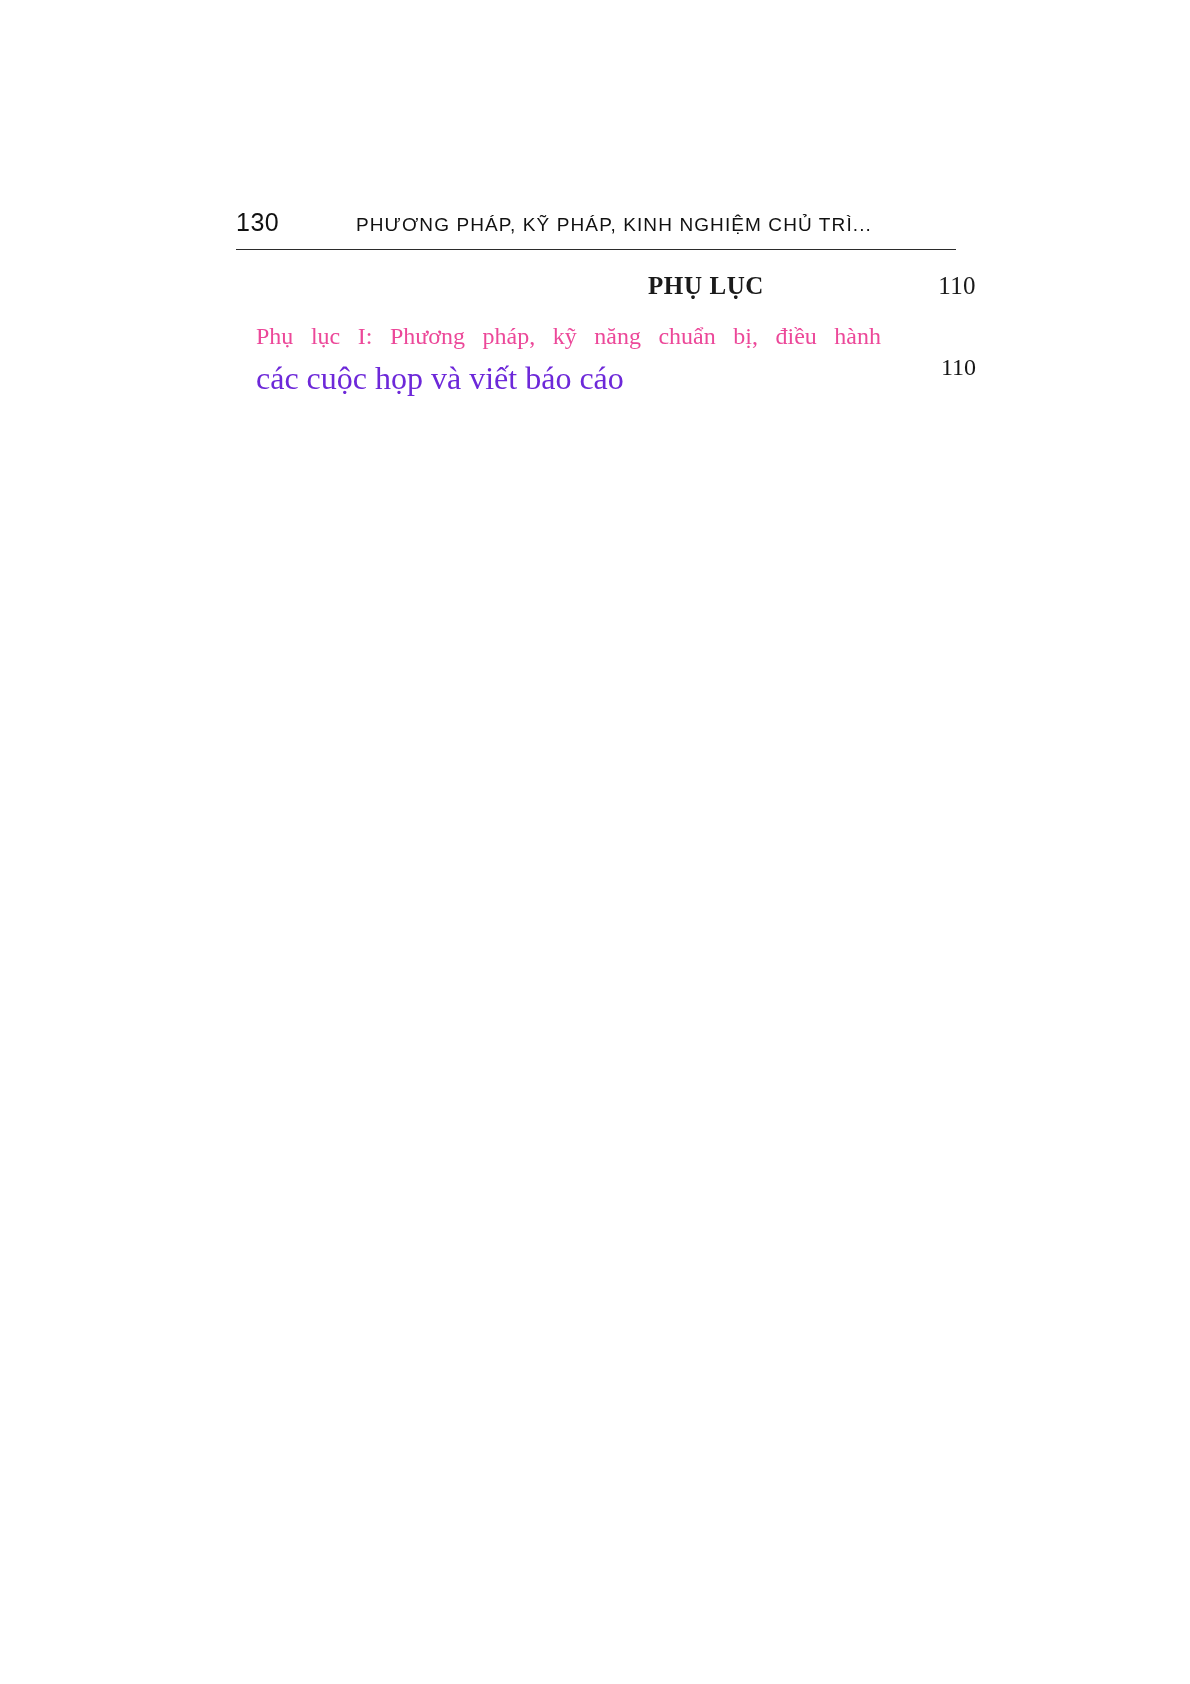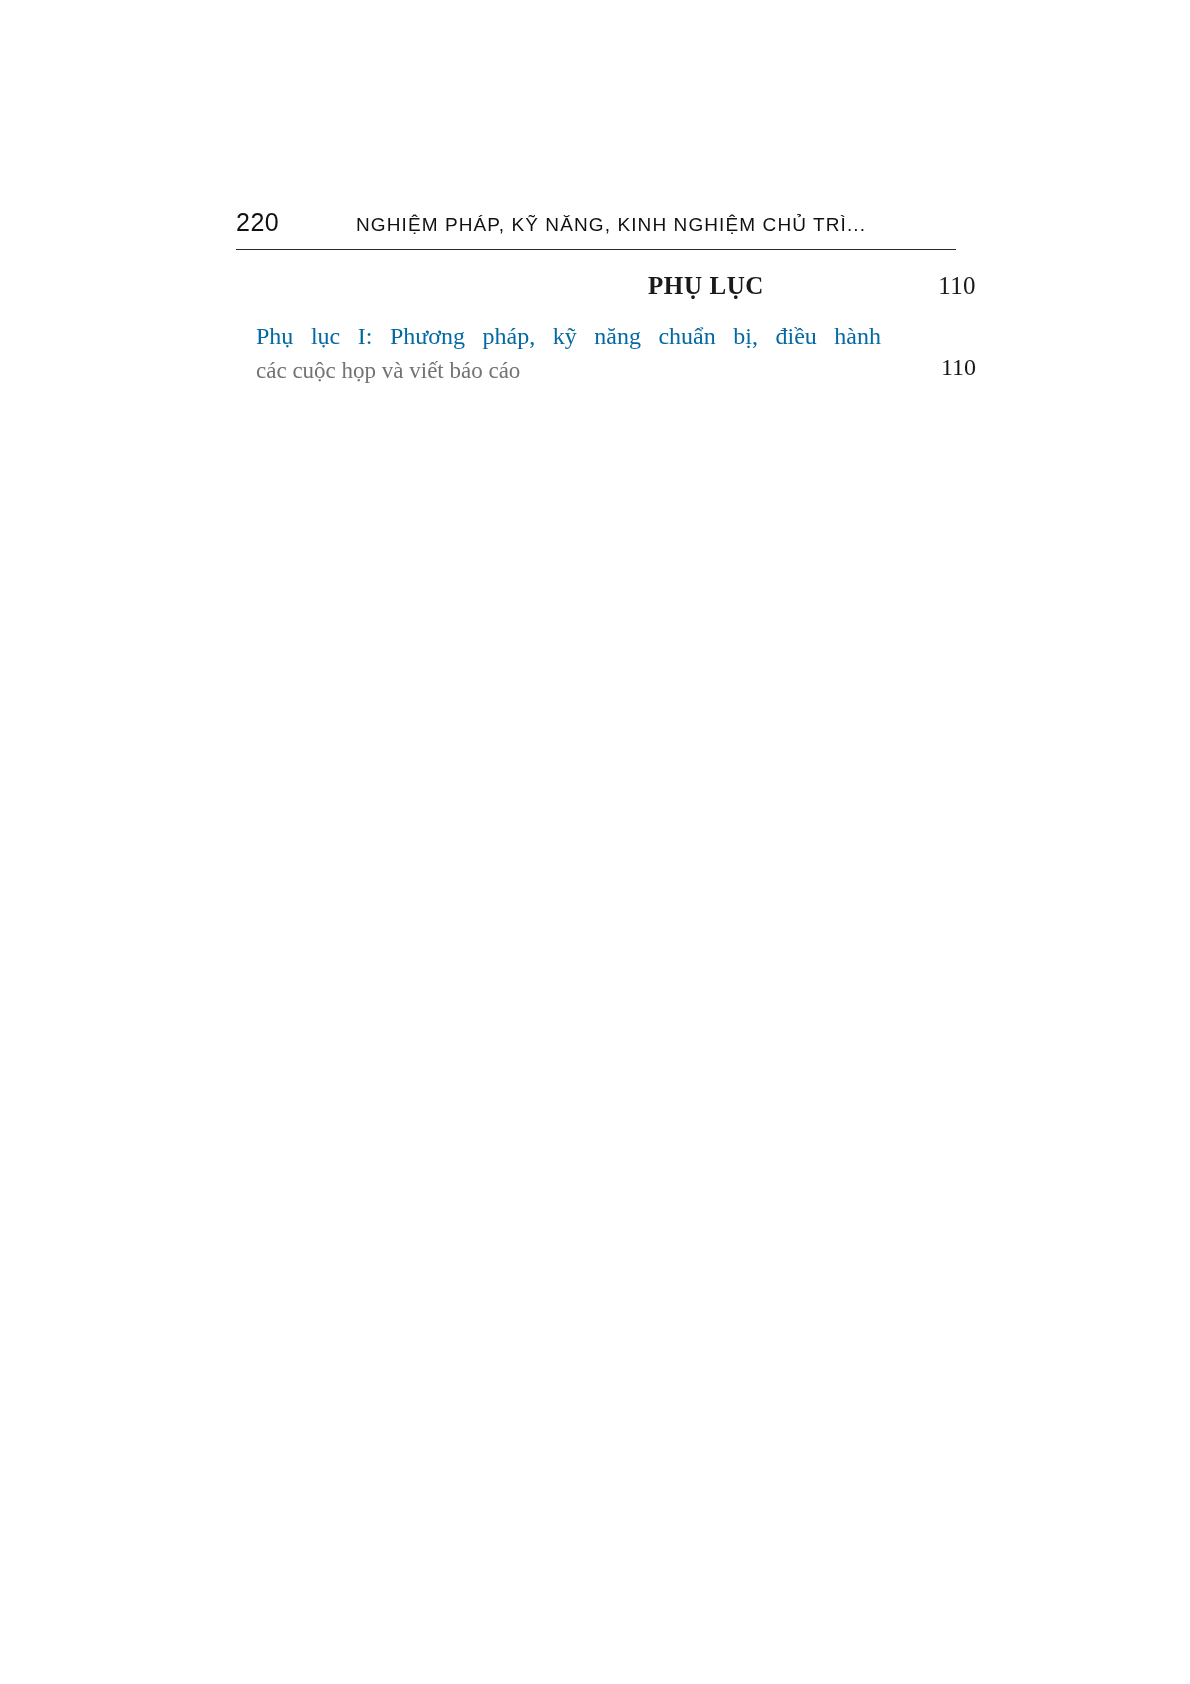--- a/index.html
+++ b/index.html
@@ -94,54 +94,54 @@
 
   .entry {
     position: relative;
     width: 100%;
     margin-top: 12px;
   }
   .entry-line {
     display: block;
     font-size: 24px;
     line-height: 1.5;
-    color: #0369a1;
+    color: #ec4899;
   }
   .entry-line.justify {
     text-align: justify;
     text-align-last: justify;
     width: 625px;
   }
   .entry-page {
     position: absolute;
     right: 0;
     font-size: 24px;
     color: #161616;
   }
   .entry-row {
     position: relative;
     display: flex;
     align-items: baseline;
     width: 100%;
   }
   .entry-row .entry-text {
-    font-size: 23px;
+    font-size: 32px;
     line-height: 1.5;
-    color: #737373;
+    color: #6d28d9;
   }
   .sp-top-1 { margin-top: 14px; }
 </style>
 </head>
 <body>
 
 <div class="page">
 
   <div class="running-head">
-    <span class="folio">220</span>
-    <span class="head-title">NGHIỆM PHÁP, KỸ NĂNG, KINH NGHIỆM CHỦ TRÌ...</span>
+    <span class="folio">130</span>
+    <span class="head-title">PHƯƠNG PHÁP, KỸ PHÁP, KINH NGHIỆM CHỦ TRÌ...</span>
   </div>
   <div class="head-rule"></div>
 
   <div class="toc">
 
     <div class="heading-wrap">
       <div class="toc-heading-row">
         <span class="toc-heading-title">PHỤ LỤC</span>
         <span class="toc-heading-page">110</span>
       </div>

